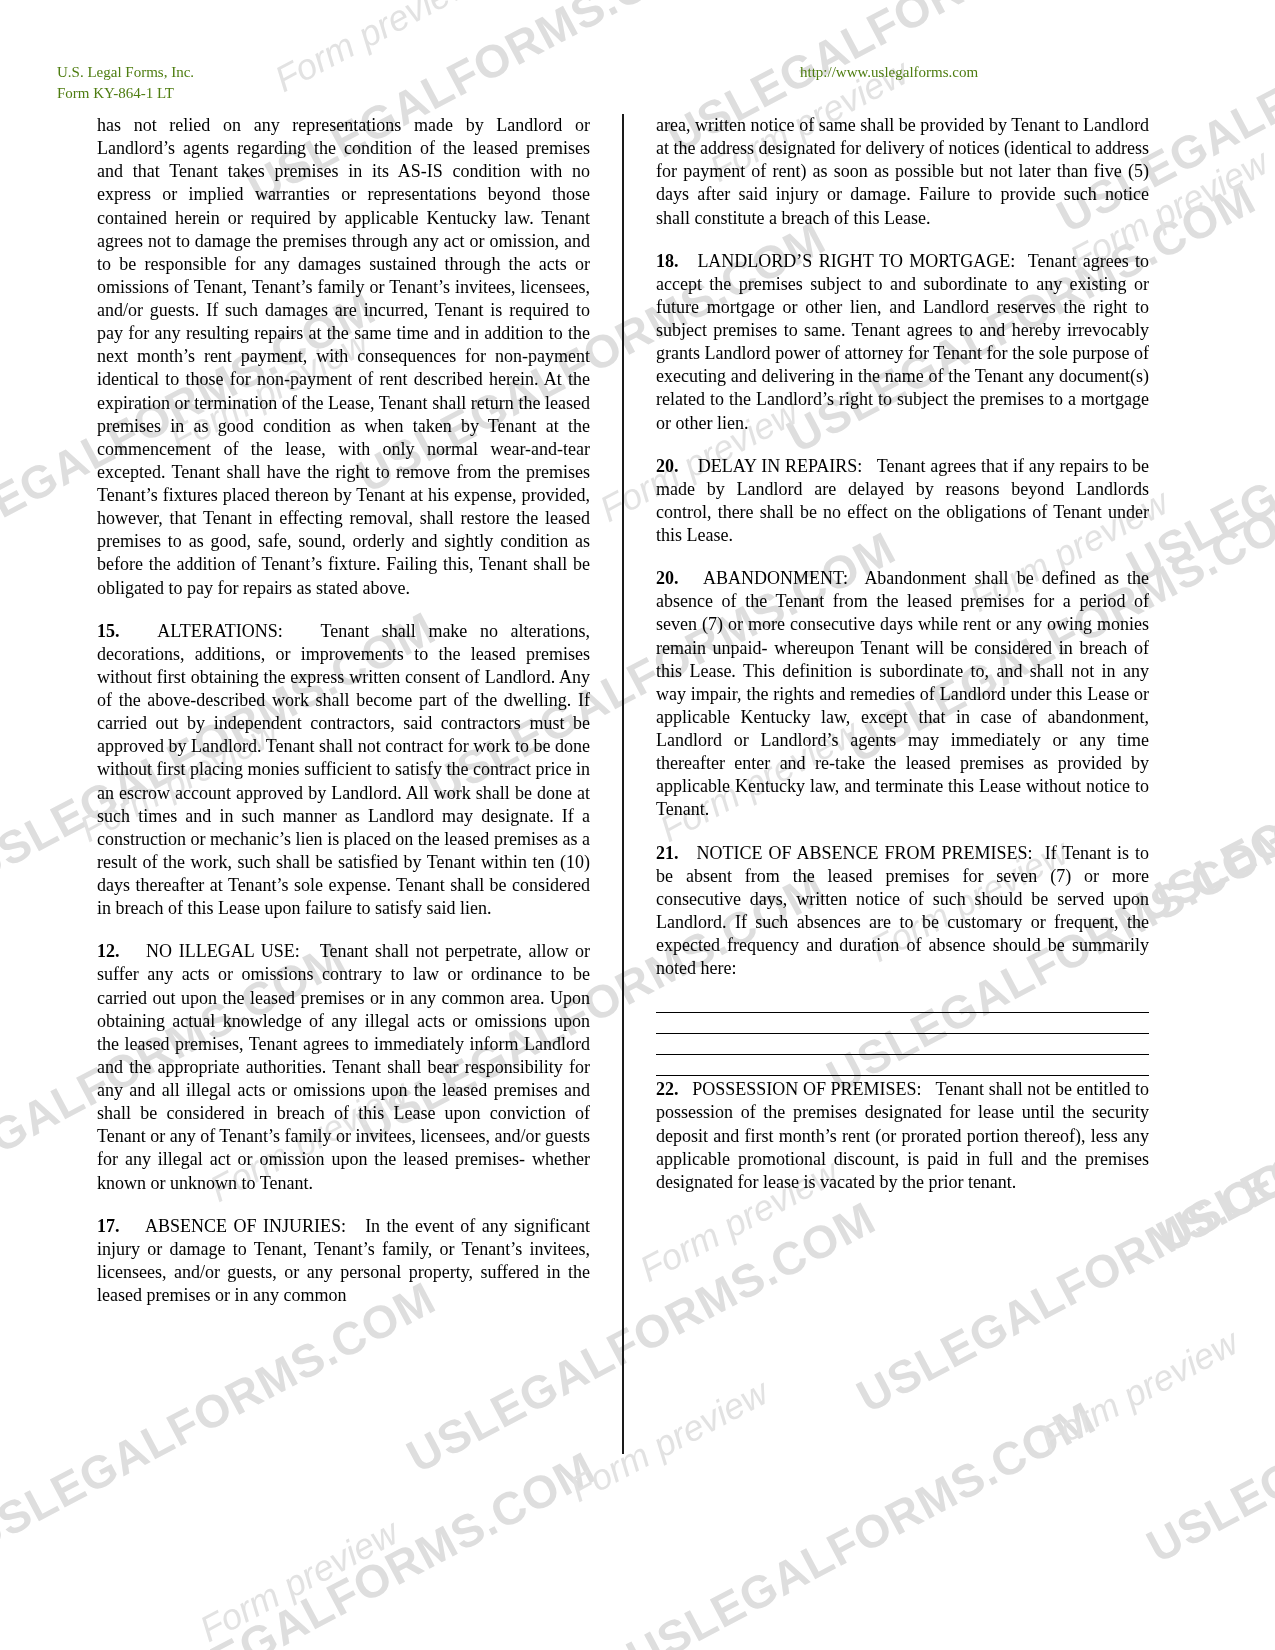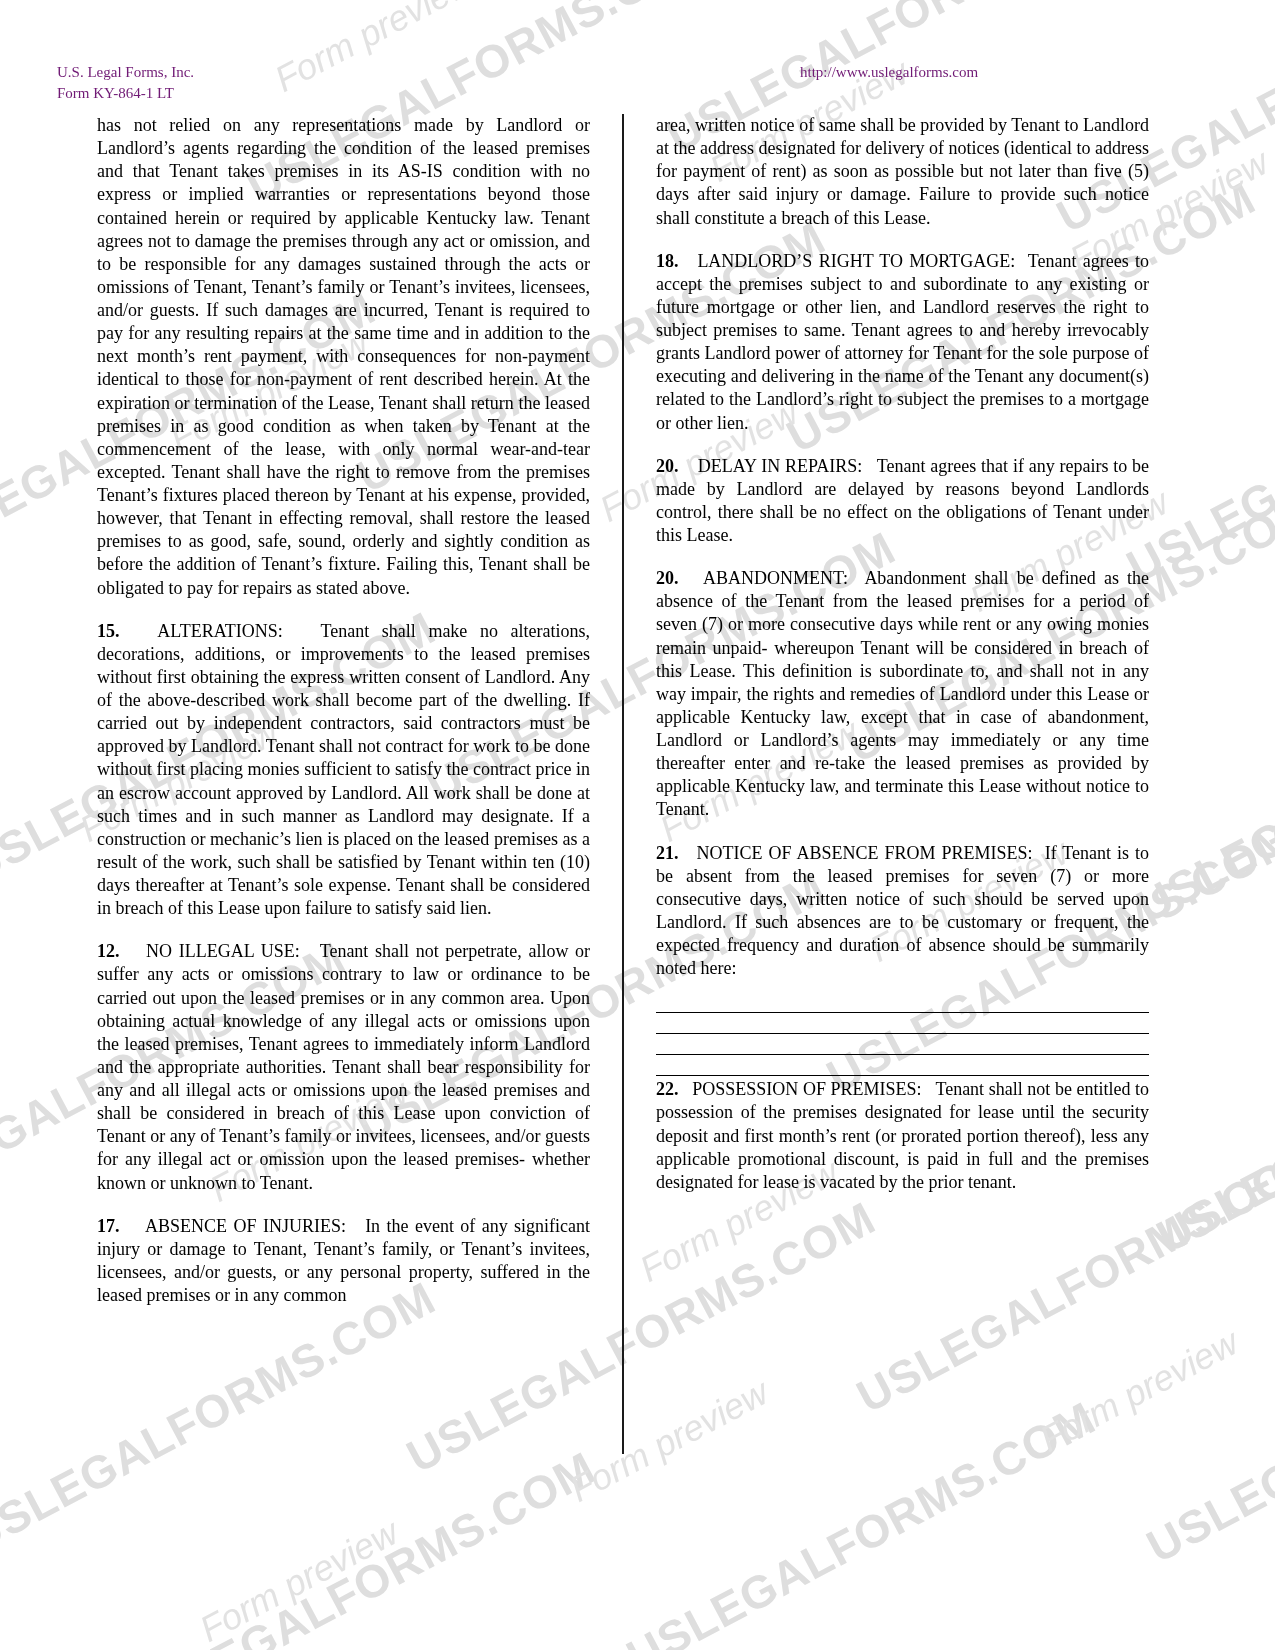--- a/index.html
+++ b/index.html
@@ -44,21 +44,21 @@
     font-size: 36px;
     color: #e2e2e2;
     letter-spacing: 0px;
   }
 
   
   .hdr {
     position: absolute;
     z-index: 2;
     font-size: 15px;
-    color: #701a75;
+    color: #4d7c0f;
     line-height: 1.38;
   }
   .hdr-left { left: 57px; top: 62px; }
   .hdr-right { left: 764px; top: 62px; margin-left: 36px; }
 
   
   .cols {
     position: absolute;
     z-index: 2;
     left: 97px;

